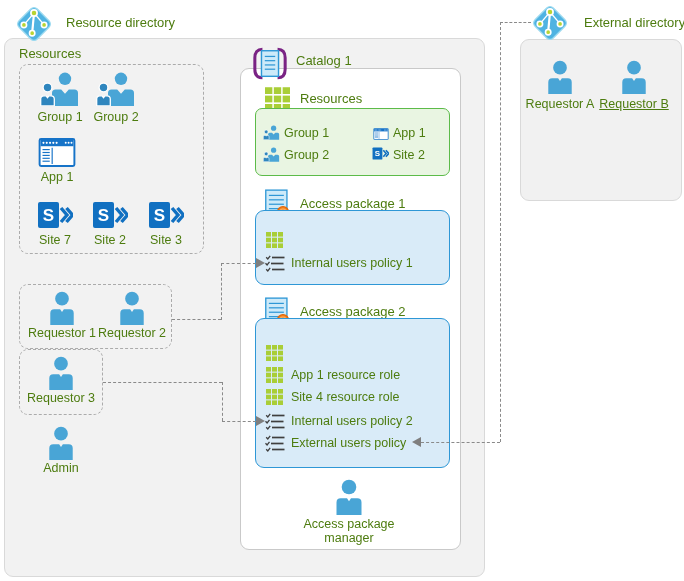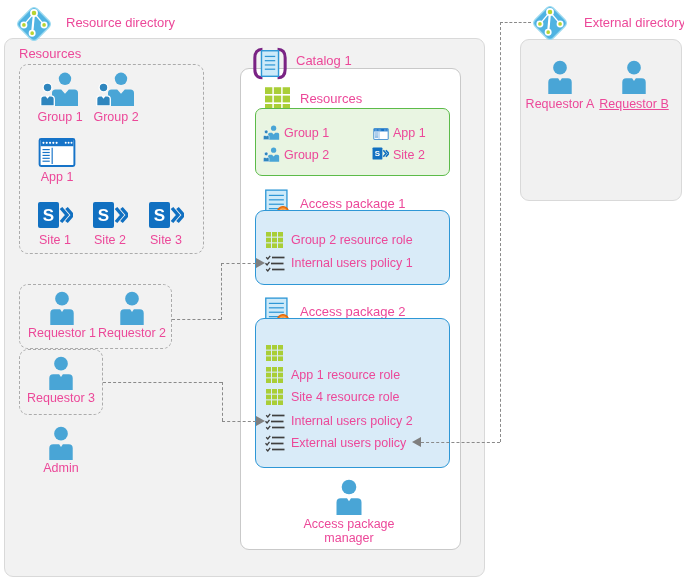--- a/index.html
+++ b/index.html
@@ -1,18 +1,18 @@
 <!DOCTYPE html>
 <html><head>
 <meta charset="utf-8">
 <style>
   html,body{margin:0;padding:0;background:#fff;}
   #canvas{position:relative;width:684px;height:581px;background:#fff;
           font-family:"Liberation Sans",sans-serif;overflow:hidden;}
-  .lbl{position:absolute;font-size:12.5px;color:#ec4899;white-space:nowrap;line-height:15px;}
+  .lbl{position:absolute;font-size:12.5px;color:#4d7c0f;white-space:nowrap;line-height:15px;}
   .lbl.big{font-size:13px;}
   .lbl.c{transform:translateX(-50%);text-align:right;}
   .panel{position:absolute;background:#F2F2F2;border:1px solid #D9D9D9;border-radius:9px;box-sizing:border-box;}
   .whitebox{position:absolute;background:#FFFFFF;border:1px solid #C9C9C9;border-radius:9px;box-sizing:border-box;}
   .dashedbox{position:absolute;border:1px dashed #ABABAB;border-radius:9px;box-sizing:border-box;}
   .greenbox{position:absolute;background:#E9F5E2;border:1px solid #5CBB49;border-radius:7px;box-sizing:border-box;}
   .bluebox{position:absolute;background:#D9EBF8;border:1.5px solid #2E97D6;border-radius:9px;box-sizing:border-box;}
   .ic{position:absolute;display:block;}
   .hseg{position:absolute;border-top:1px dashed #8A8A8A;height:0;}
   .vseg{position:absolute;border-left:1px dashed #8A8A8A;width:0;}
@@ -159,21 +159,21 @@
 
   <svg class="ic" style="left:37px;top:199px;width:36px;height:32px;">
       <use href="#sym-site"></use>
     </svg>
   <svg class="ic" style="left:92px;top:199px;width:36px;height:32px;">
       <use href="#sym-site"></use>
     </svg>
   <svg class="ic" style="left:148px;top:199px;width:36px;height:32px;">
       <use href="#sym-site"></use>
     </svg>
-  <div class="lbl c" style="left:55px;top:233px;">Site 1</div>
+  <div class="lbl c" style="left:55px;top:233px;">Site 7</div>
   <div class="lbl c" style="left:110px;top:233px;">Site 2</div>
   <div class="lbl c" style="left:166px;top:233px;">Site 3</div>
 
   <div class="dashedbox" style="left:19px;top:284px;width:153px;height:65px;"></div>
   <svg class="ic" style="left:47px;top:291px;width:30px;height:34px;">
       <use href="#sym-person"></use>
     </svg>
   <svg class="ic" style="left:117px;top:291px;width:30px;height:34px;">
       <use href="#sym-person"></use>
     </svg>
@@ -221,21 +221,20 @@
   <div class="lbl" style="left:393px;top:148px;">Site 2</div>
 
   <svg class="ic" style="left:264px;top:188px;width:30px;height:36px;">
       <use href="#sym-package"></use>
     </svg>
   <div class="lbl big" style="left:300px;top:196px;">Access package 1</div>
   <div class="bluebox" style="left:255px;top:210px;width:195px;height:75px;"></div>
   <svg class="ic" style="left:266px;top:232px;width:17px;height:16px;">
       <use href="#sym-grid"></use>
     </svg>
-  <div class="lbl" style="left:291px;top:233px;">Group 2 resource role</div>
   <svg class="ic" style="left:265px;top:255px;width:20px;height:17px;">
       <use href="#sym-policy"></use>
     </svg>
   <div class="lbl" style="left:291px;top:256px;">Internal users policy 1</div>
 
   <svg class="ic" style="left:264px;top:296px;width:30px;height:36px;">
       <use href="#sym-package"></use>
     </svg>
   <div class="lbl big" style="left:300px;top:304px;">Access package 2</div>
   <div class="bluebox" style="left:255px;top:318px;width:195px;height:150px;"></div>

